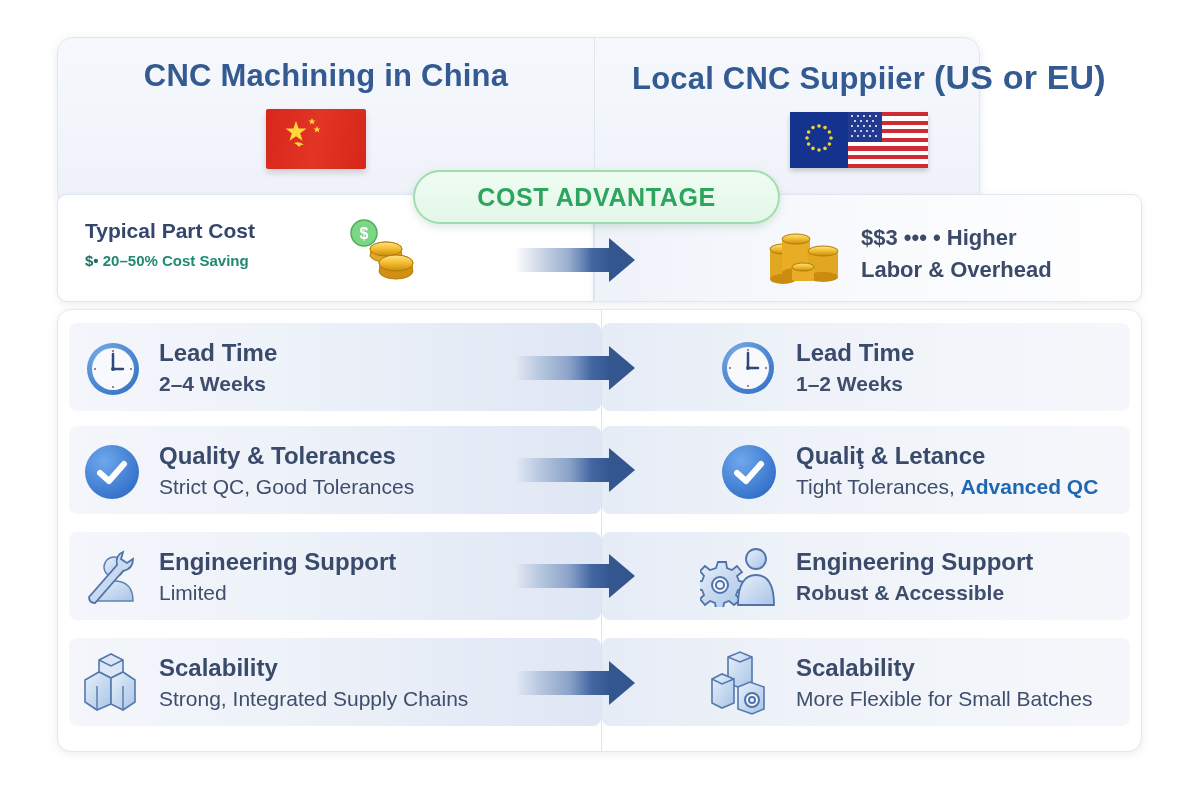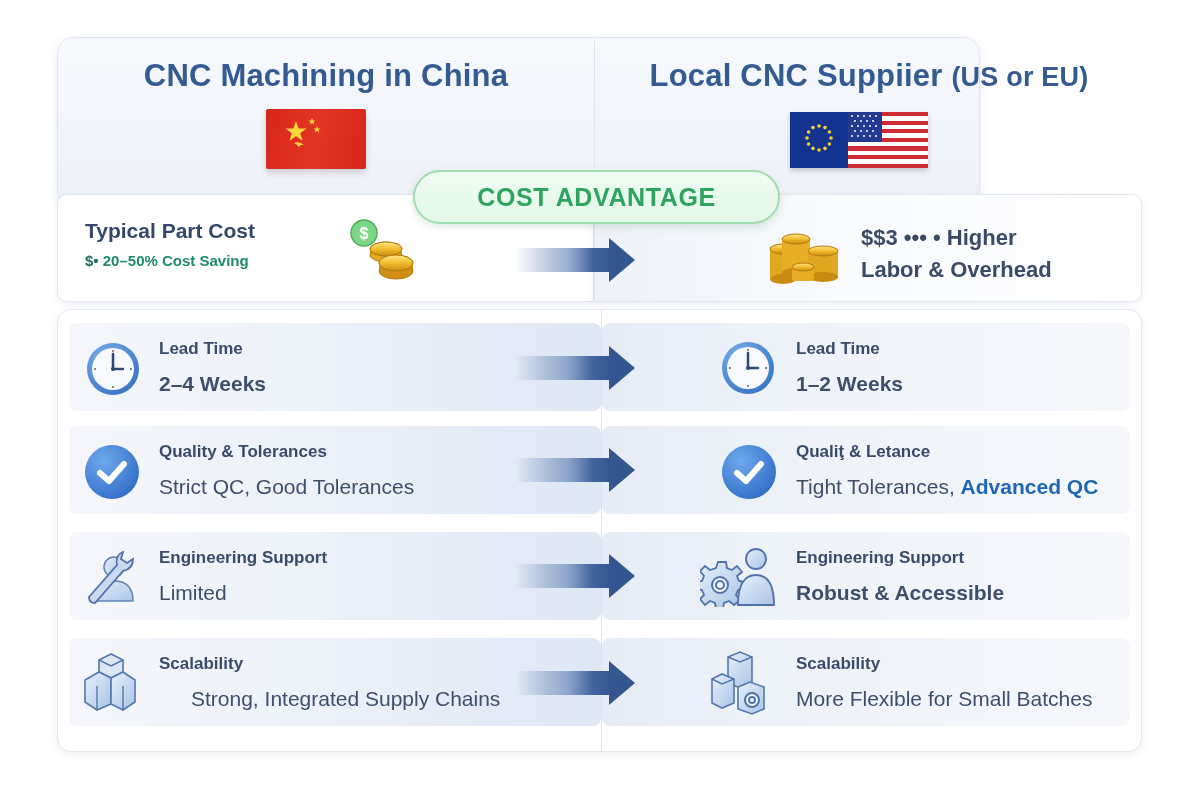--- a/index.html
+++ b/index.html
@@ -19,21 +19,21 @@
   .header-divider {
     position: absolute; left: 536px; top: 0; width: 1px; height: 170px; background: #dfe5ef;
   }
   .header-col { position: absolute; top: 0; height: 170px; text-align: center; }
   .header-col.left { left: 0; width: 536px; }
   .header-col.right { left: 537px; width: 548px; }
   .header-title {
     position: absolute; top: 20px; left: 0; right: 0;
     font-size: 31px; font-weight: bold; color: #335b92; letter-spacing: 0.2px;
   }
-  .header-title .sub { font-weight: bold; font-size: 27px; }
+  .header-title .sub { font-weight: bold; font-size: 34px; }
   .flag-cn {
     position: absolute; left: 208px; top: 71px; width: 100px; height: 60px;
     background: linear-gradient(100deg, #d8261c 0%, #e23524 50%, #d62718 100%);
     box-shadow: 0 4px 6px rgba(0,0,0,0.15);
     border-radius: 2px;
   }
   .flag-eu-us {
     position: absolute; left: 195px; top: 74px; width: 138px; height: 56px;
     box-shadow: 0 3px 5px rgba(0,0,0,0.18);
     display: flex;
@@ -80,21 +80,21 @@
 
   .row-bar {
     position: absolute; height: 88px; border-radius: 8px;
   }
   .row-bar.left { left: 12px; width: 532px;
     background: linear-gradient(90deg, #f4f6fb 0%, #eef2f9 40%, #dfe7f4 100%); }
   .row-bar.right { left: 545px; width: 528px;
     background: linear-gradient(90deg, #e6ecf6 0%, #eff3f9 40%, #f5f7fb 100%); }
 
   .row-icon { position: absolute; width: 58px; height: 58px; }
-  .row-title { position: absolute; font-size: 17px; font-weight: bold; color: #3a4a6b; white-space: nowrap; }
+  .row-title { position: absolute; font-size: 24px; font-weight: bold; color: #3a4a6b; white-space: nowrap; }
   .row-value { position: absolute; font-size: 21px; color: #3e4e6c; white-space: nowrap; }
   .row-value.bold { font-weight: bold; }
   .row-value .accent { color: #1f66b3; font-weight: bold; }
 
   .arrow { position: absolute; width: 120px; height: 44px; }
 </style>
 </head>
 <body>
 
 <svg width="0" height="0" style="position:absolute">
@@ -359,21 +359,21 @@
     <svg width="58" height="62" viewBox="0 0 58 62">
       <path d="M18,10 L30,4 L42,10 L42,22 L30,28 L18,22 Z" fill="#dbe7f6" stroke="#5478ad" stroke-width="1.6"></path>
       <path d="M18,10 L30,16 L42,10" fill="none" stroke="#5478ad" stroke-width="1.4"></path>
       <path d="M4,30 L18,22 L30,28 L30,54 L16,60 L4,52 Z" fill="url(#iceBlue)" stroke="#5478ad" stroke-width="1.6"></path>
       <path d="M30,28 L42,22 L54,30 L54,52 L42,60 L30,54 Z" fill="url(#iceBlue)" stroke="#5478ad" stroke-width="1.6"></path>
       <path d="M16,36 L16,60" stroke="#5478ad" stroke-width="1.4"></path>
       <path d="M42,36 L42,60" stroke="#5478ad" stroke-width="1.4"></path>
     </svg>
   </div>
   <div class="row-title" style="left:102px; top:617px;">Scalability</div>
-  <div class="row-value" style="left:102px; top:650px;margin-left:32px;">Strong, Integrated Supply Chains</div>
+  <div class="row-value" style="left:102px; top:650px;">Strong, Integrated Supply Chains</div>
   <div class="arrow" style="left:458px; top:622px; width:120px; height:48px;">
     <svg width="120" height="48" viewBox="0 0 120 48">
       <rect x="0" y="12" width="96" height="24" fill="url(#arrowGrad)"></rect>
       <polygon points="94,2 120,24 94,46" fill="#34568f"></polygon>
     </svg>
   </div>
   <div class="row-icon" style="left:651px; top:612px; width:70px; height:66px;">
     <svg width="70" height="66" viewBox="0 0 70 66">
       <path d="M20,8 L32,3 L44,8 L44,34 L32,39 L20,34 Z" fill="url(#iceBlue)" stroke="#5478ad" stroke-width="1.6"></path>
       <path d="M20,8 L32,13 L44,8" fill="none" stroke="#5478ad" stroke-width="1.4"></path>

